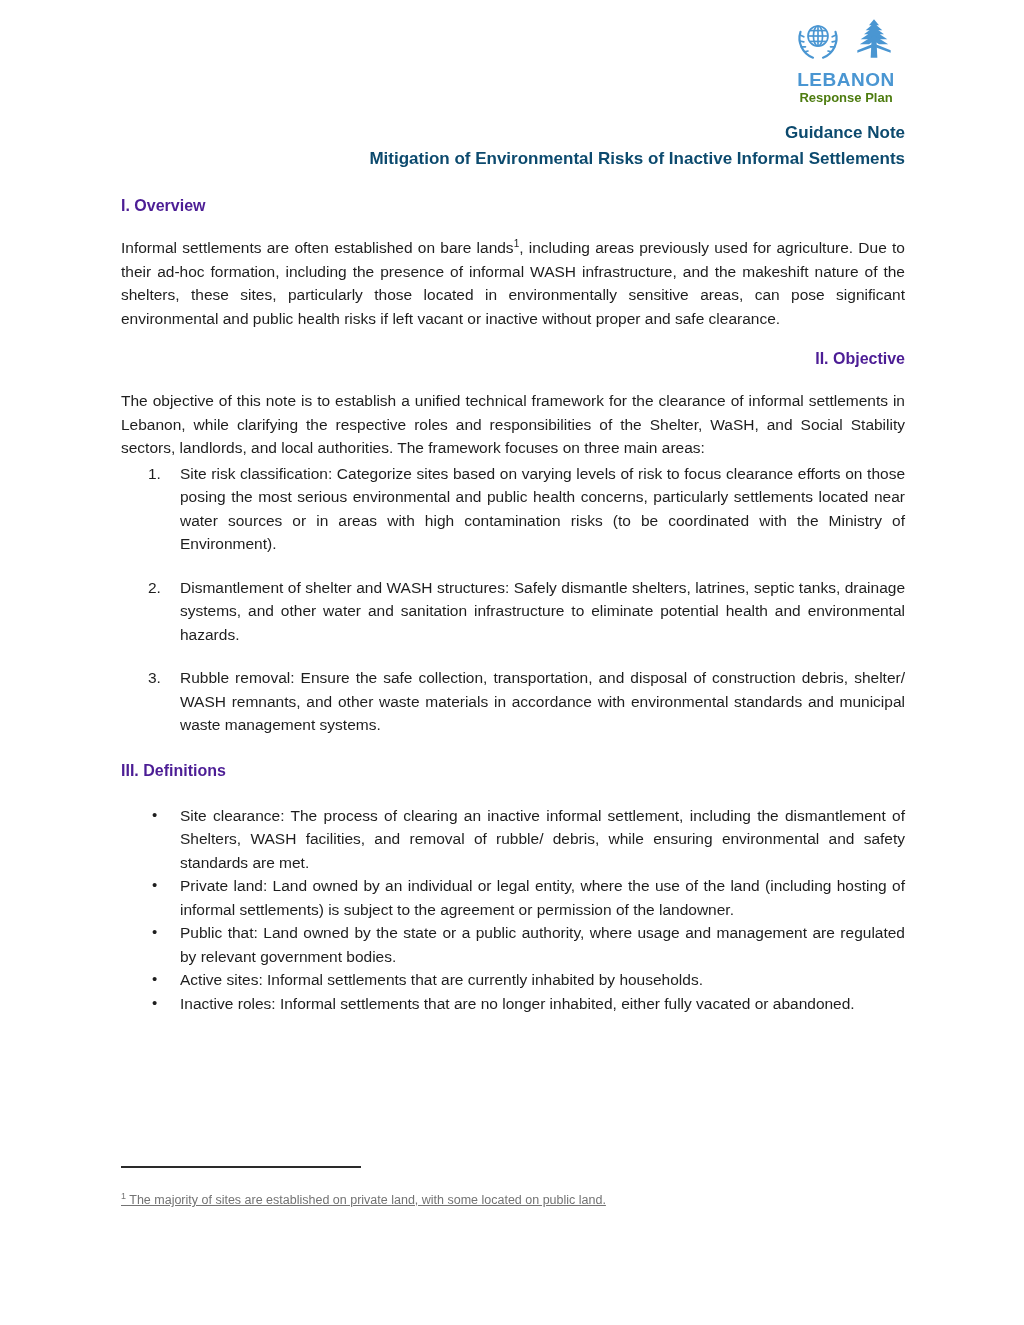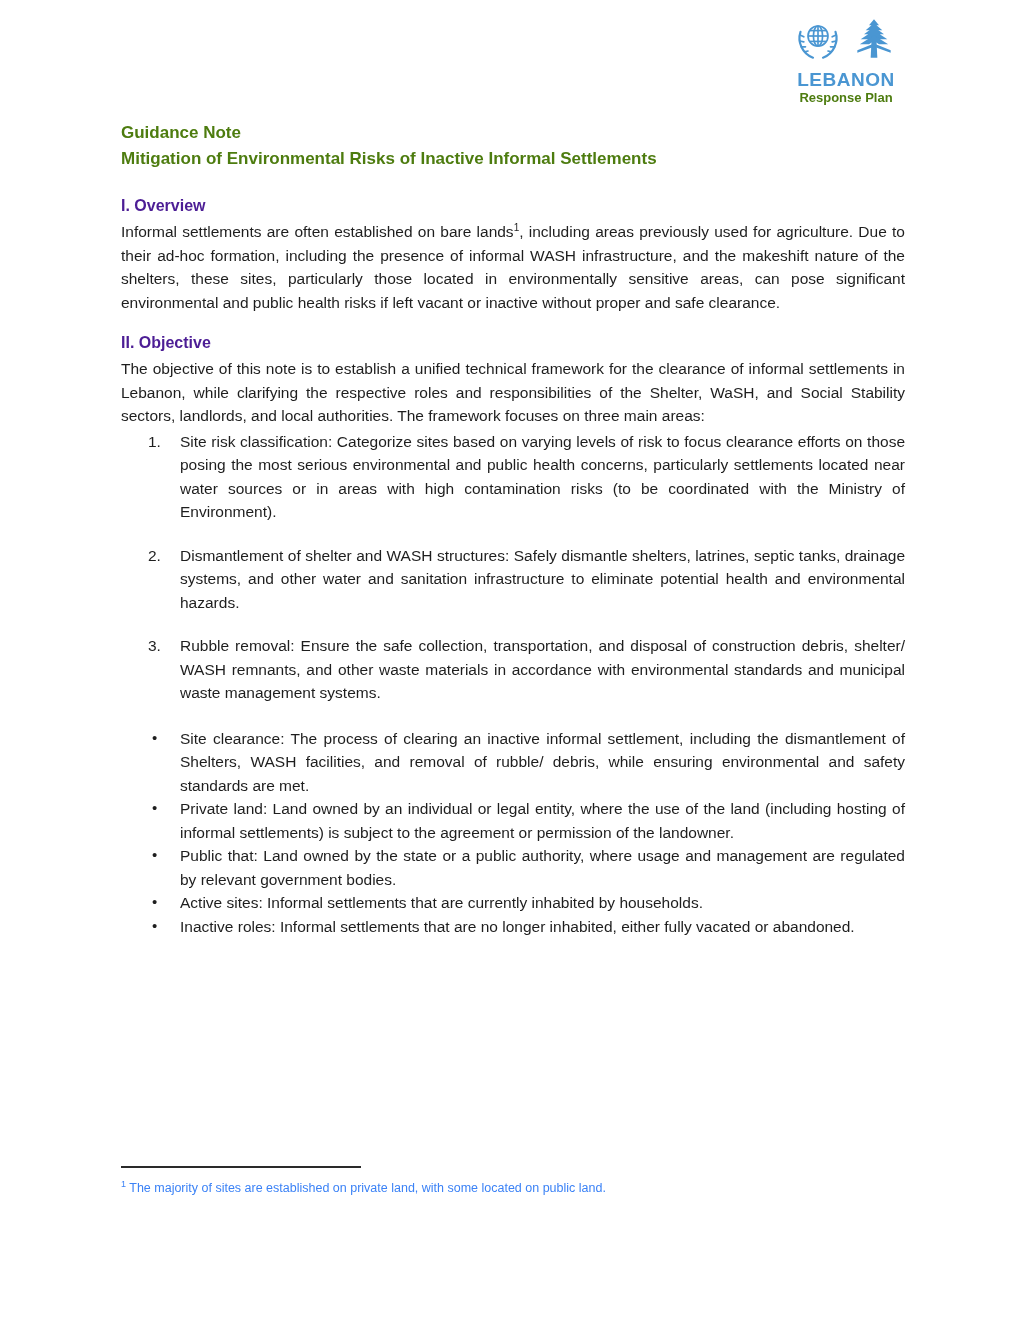--- a/index.html
+++ b/index.html
@@ -49,42 +49,42 @@
   
   .content {
     position: absolute;
     left: 121px;
     top: 0;
     width: 784px;
     padding-top: 120px;
   }
 
   .doc-title {
-    text-align: left;
+    text-align: right;
     font-size: 17px;
     font-weight: bold;
-    color: #4d7c0f;
+    color: #0c4a6e;
     line-height: 26px;
   }
 
   .section-heading {
     font-size: 16px;
     font-weight: bold;
     color: #4c1d95;
     line-height: 22px;
   }
   .heading-overview   { margin-top: 23px; }
-  .heading-objective  { margin-top: 18px; }
+  .heading-objective  { margin-top: 18px; text-align: right; }
   .heading-definitions{ margin-top: 23px; }
 
   .body-p {
     font-size: 15.5px;
     line-height: 23.5px;
     text-align: justify;
-    margin-top: 3px;
+    margin-top: 19px;
   }
   sup.fn-ref {
     font-size: 10px;
     vertical-align: super;
     line-height: 0;
   }
 
   
   .num-list { margin-top: 2px; }
   .num-item {
@@ -125,24 +125,25 @@
     left: 121px;
     top: 1166px;
     width: 784px;
   }
   .footnote-rule {
     width: 240px;
     height: 2px;
     background: #2a2a2a;
   }
   .footnote-text {
-    margin-top: 12px;
+    margin-top: 24px;
     font-size: 12.5px;
     line-height: 16px;
-    color: #3b82f6;
+    color: #737373;
+    text-decoration: underline;
   }
   .footnote-text sup {
     font-size: 9px;
     vertical-align: super;
     line-height: 0;
   }
 </style>
 </head>
 <body>
 
@@ -208,20 +209,21 @@
         <span class="num-label">1.</span><span class="bold">Site risk classification</span><span>: Categorize sites based on varying levels of risk to focus clearance efforts on those posing the most serious environmental and public health concerns, particularly settlements located near water sources or in areas with high contamination risks (to be coordinated with the Ministry of Environment).</span>
       </div>
       <div class="num-item">
         <span class="num-label">2.</span><span class="bold">Dismantlement of shelter and WASH structures</span><span>: Safely dismantle shelters, latrines, septic tanks, drainage systems, and other water and sanitation infrastructure to eliminate potential health and environmental hazards.</span>
       </div>
       <div class="num-item">
         <span class="num-label">3.</span><span class="bold">Rubble removal</span><span>: Ensure the safe collection, transportation, and disposal of construction debris, shelter/ WASH remnants, and other waste materials in accordance with environmental standards and municipal waste management systems.</span>
       </div>
     </div>
 
+    <div class="section-heading heading-definitions">III. Definitions</div>
 
     <div class="bullet-list">
       <div class="bullet-item">
         <span class="bullet-marker">•</span><span class="bold">Site clearance:</span><span> The process of clearing an inactive informal settlement, including the dismantlement of Shelters, WASH facilities, and removal of rubble/ debris, while ensuring environmental and safety standards are met.</span>
       </div>
       <div class="bullet-item">
         <span class="bullet-marker">•</span><span class="bold">Private land:</span><span> Land owned by an individual or legal entity, where the use of the land (including hosting of informal settlements) is subject to the agreement or permission of the landowner.</span>
       </div>
       <div class="bullet-item">
         <span class="bullet-marker">•</span><span class="bold">Public that:</span><span> Land owned by the state or a public authority, where usage and management are regulated by relevant government bodies.</span>

